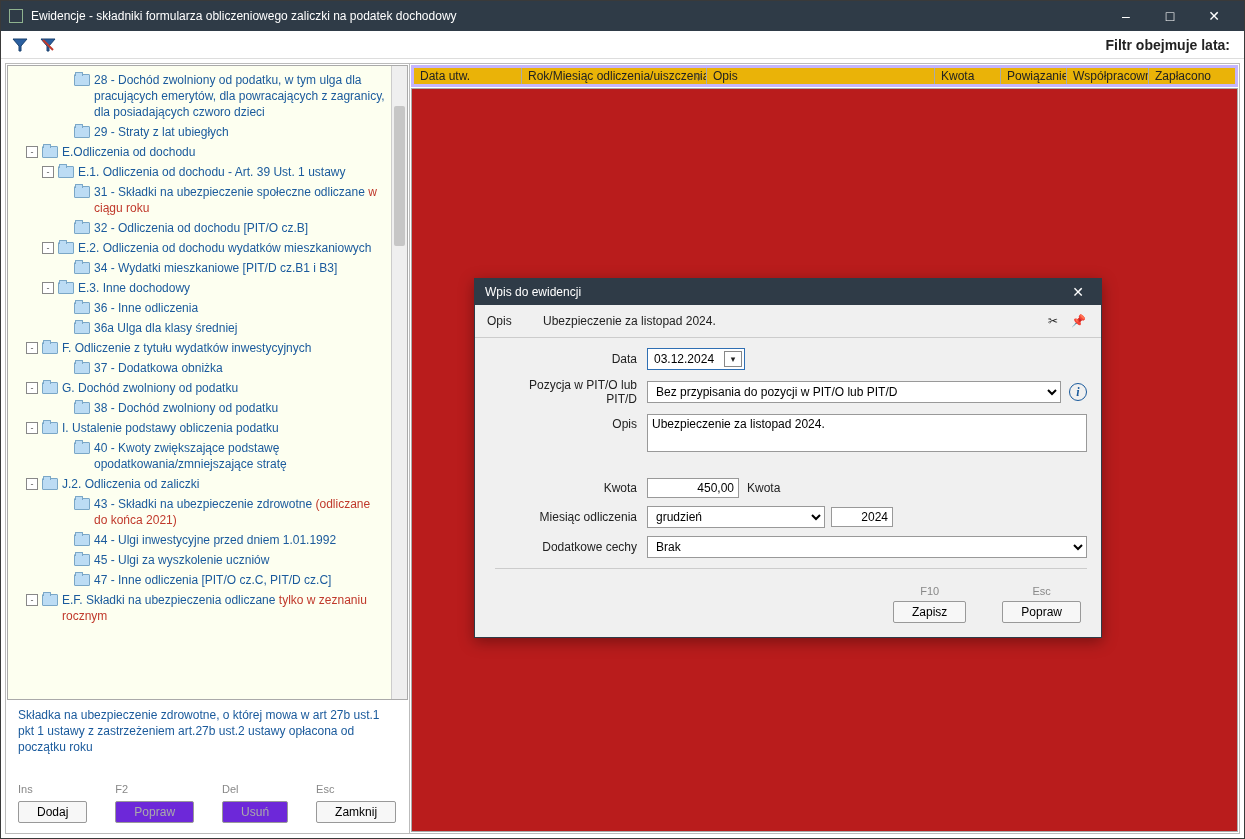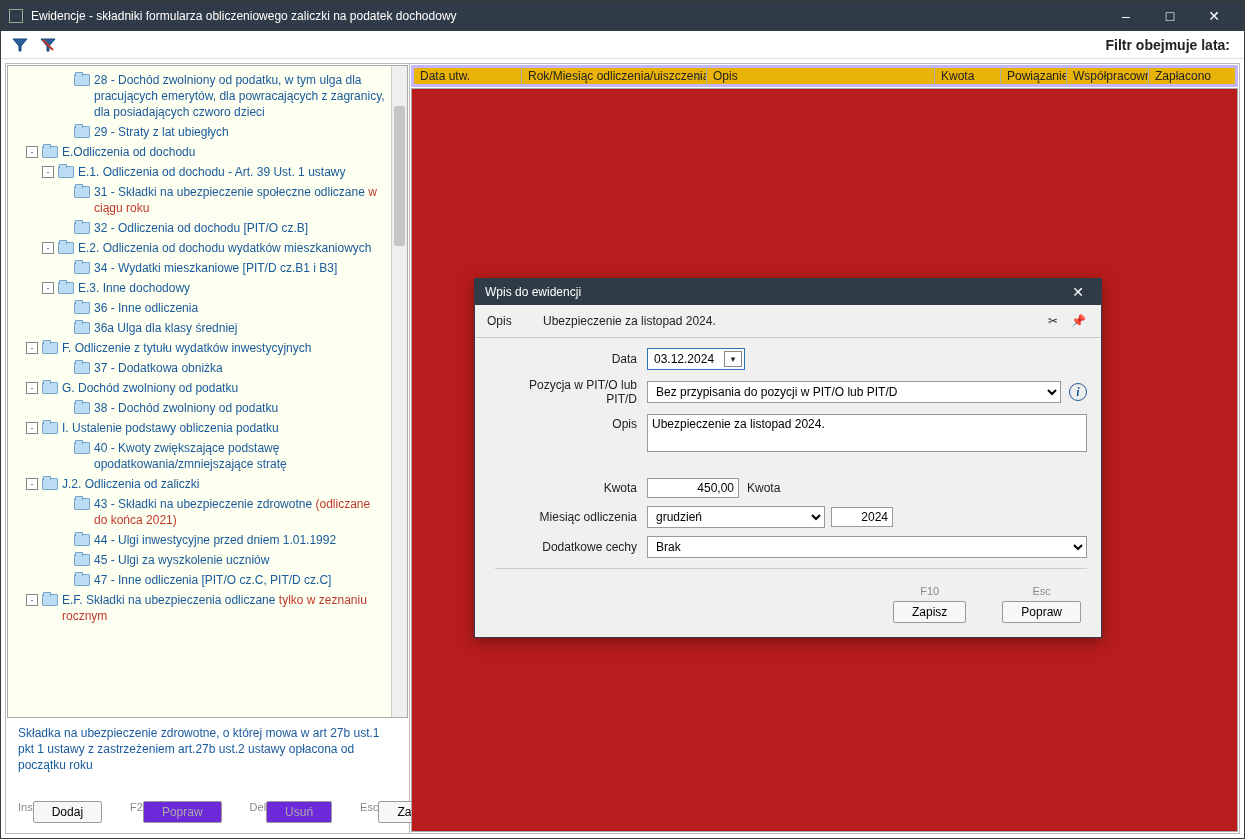--- a/index.html
+++ b/index.html
@@ -58,21 +58,21 @@
 .hr{border-top:1px solid #ccc;margin:10px 0}
 .actions{display:flex;justify-content:flex-end;gap:36px;padding:0 20px 6px 20px;align-items:flex-end}
 .act{display:flex;flex-direction:column;align-items:center}
 .act .short{color:#888;font-size:11px;margin-bottom:4px}
 button{font-family:inherit;font-size:12px;background:#f7f7f7;border:1px solid #999;padding:3px 18px;border-radius:2px}
 button:disabled{color:#aaa;background:#6d28d9}
 
 .footer{padding:6px 12px 10px 12px}
 .footer .desc{color:#1a5a9c;line-height:16px;max-width:430px;min-height:60px}
 .footer .bts{display:flex;gap:28px;margin-top:16px}
-.footer .bt{display:flex;align-items:flex-start}
+.footer .bt{display:flex;flex-direction:column;align-items:flex-start}
 .footer .bt .short{color:#888;font-size:11px;margin-bottom:6px}
 </style>
 </head>
 <body>
 
 <div class="window">
 
   <div class="titlebar">
     <div class="app-icon"></div>
     <div class="title">Ewidencje - składniki formularza obliczeniowego zaliczki na podatek dochodowy</div>

